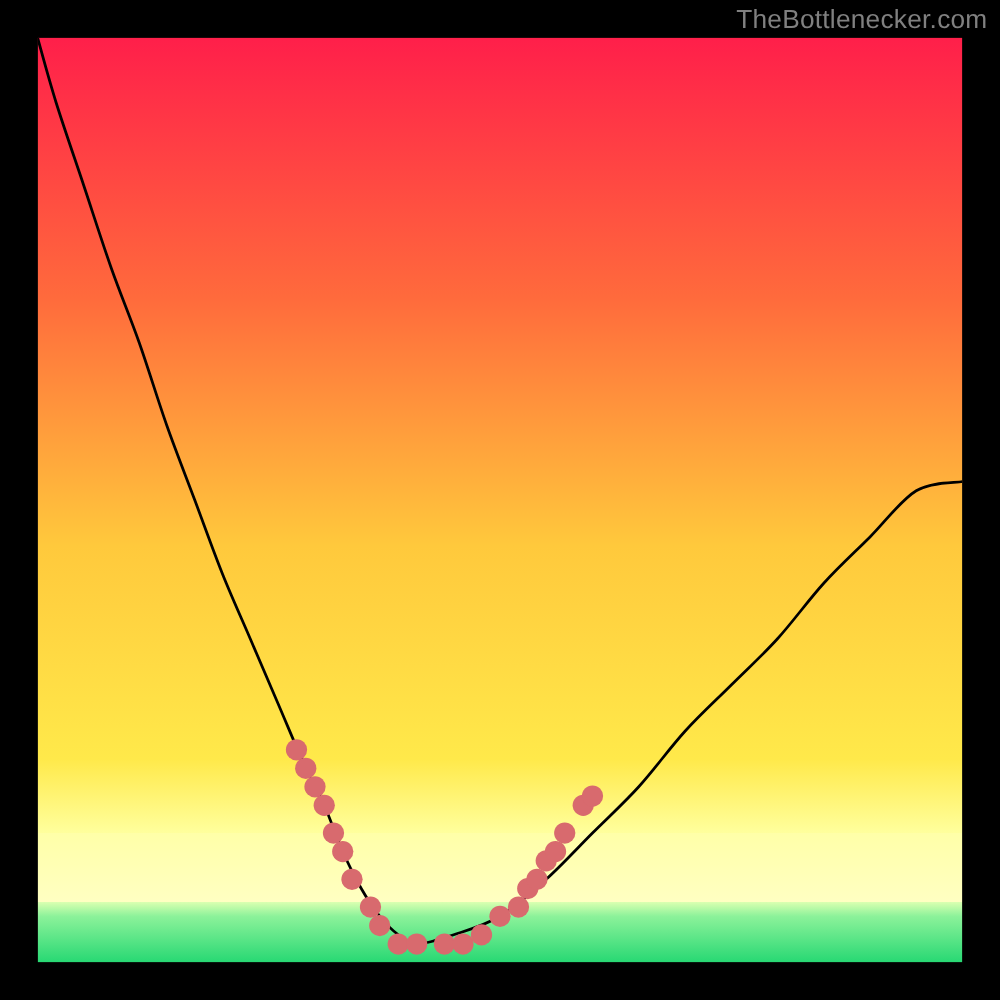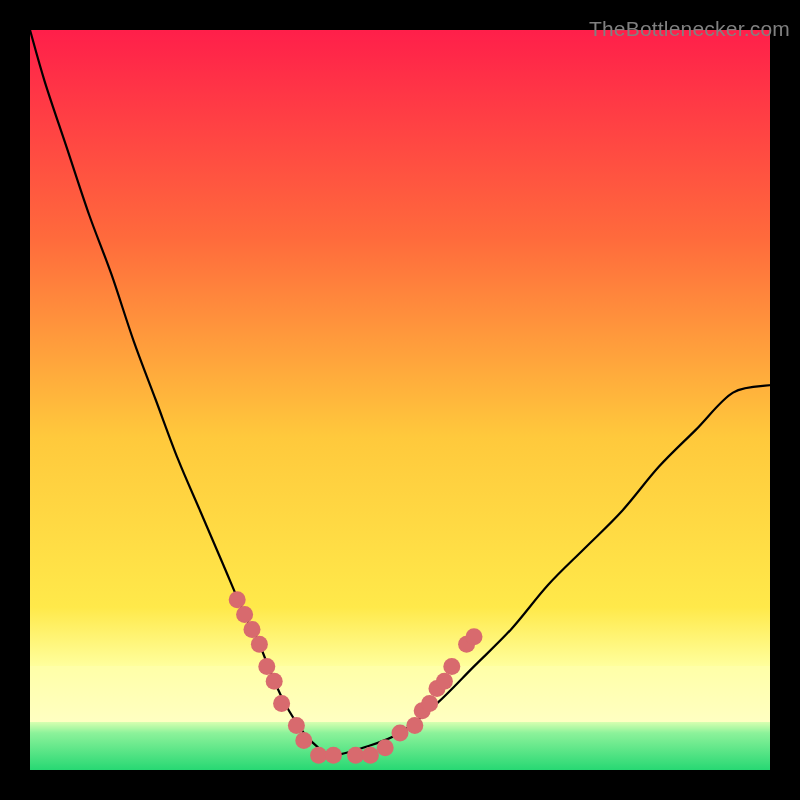--- a/index.html
+++ b/index.html
@@ -19,21 +19,21 @@
     height: 740px;
     overflow: hidden;
   }
   .gradient {
     position: absolute;
     left: 0; top: 0;
     width: 100%; height: 100%;
   }
   .watermark {
     position: absolute;
-    top: 17px;
+    top: 4px;
     right: 10px;
     color: #808080;
     font-size: 21px;
     font-weight: 500;
     letter-spacing: 0.2px;
   }
   .curve {
     position: absolute;
     left: 0; top: 0;
     width: 740px;

